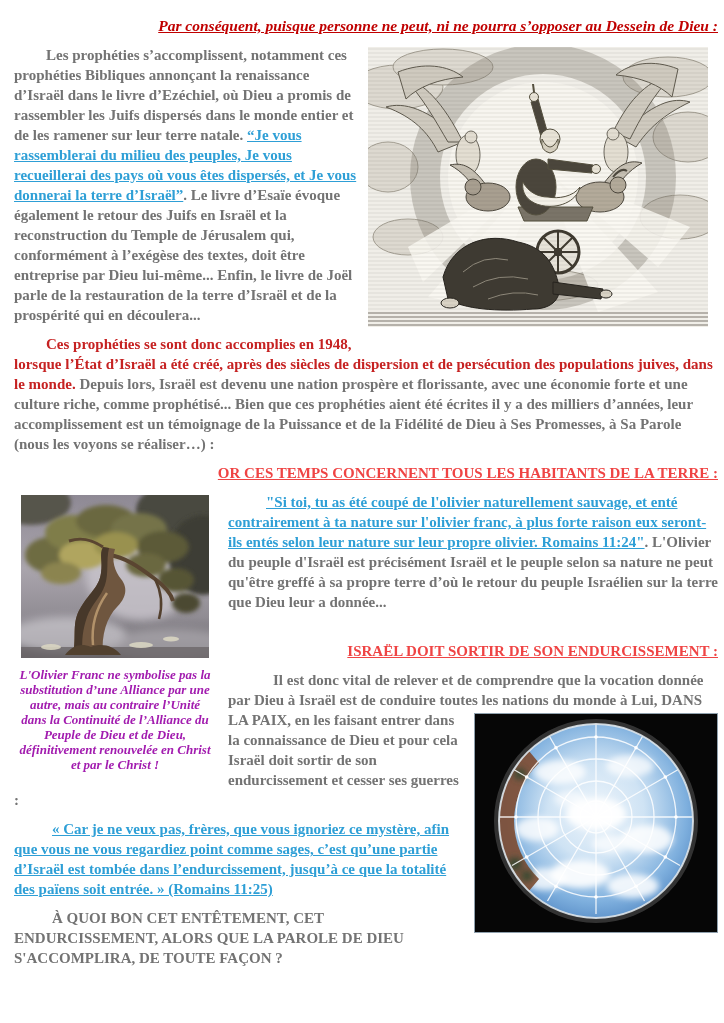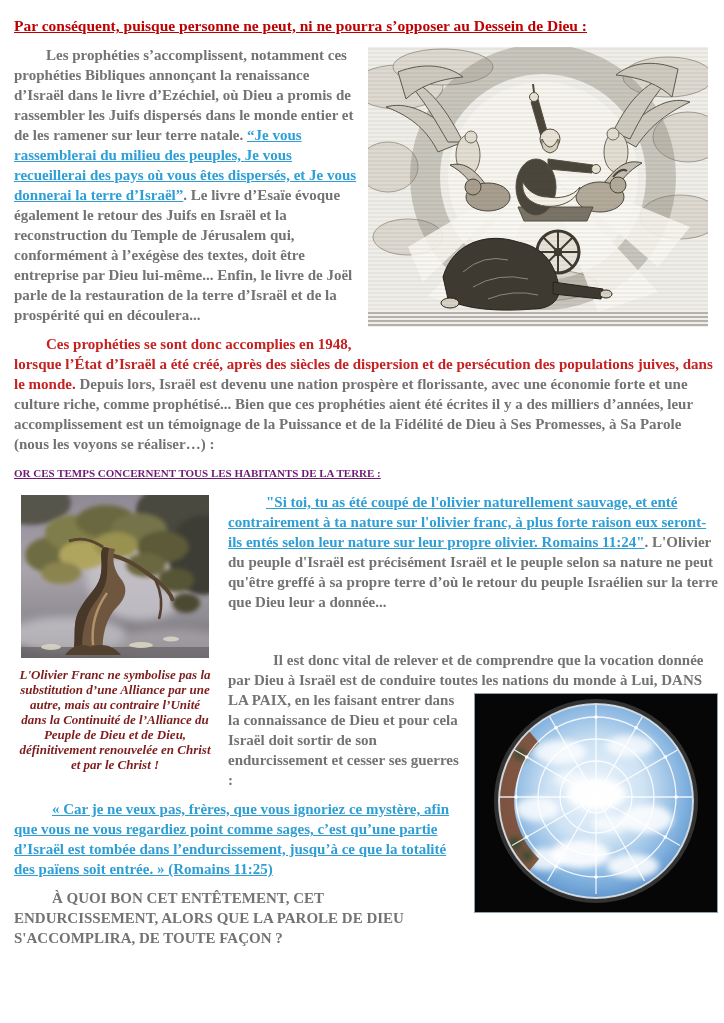--- a/index.html
+++ b/index.html
@@ -1,41 +1,41 @@
 <!DOCTYPE html>
 <html lang="fr"><head>
 <meta charset="utf-8">
 <style>
   html,body{margin:0;padding:0;background:#ffffff;}
   body{width:724px;height:1023px;overflow:hidden;
        font-family:"Liberation Serif","DejaVu Serif",serif;font-weight:700;}
   .page{box-sizing:border-box;width:724px;height:1023px;padding:14px 6px 0 14px;overflow:hidden;}
 
-  .title{color:#C00000;font-size:15.5px;line-height:20px;text-align:left;
-         text-decoration:underline;margin:2px 0 9px 0;}
+  .title{color:#C00000;font-size:15.5px;line-height:20px;text-align:right;
+         text-decoration:underline;margin:2px 0 9px 0;font-style:italic;}
 
   p.para{font-size:15px;line-height:20px;margin:0 0 9px 0;}
   .ind1{text-indent:32px;}
   .ind2{text-indent:38px;}
   .ind3{text-indent:45px;}
   .blue{color:#737373;}
   .cyan{color:#2E9FD6;text-decoration:underline;}
   .red{color:#C62222;}
 
-  .heading-orange{color:#701a75;font-size:11px;line-height:20px;text-align:left;
+  .heading-orange{color:#ef4444;font-size:15px;line-height:20px;text-align:right;
                   margin:3px 0 9px 0;}
   .heading-orange .u{text-decoration:underline;}
 
   .img-engraving{float:right;width:340px;height:280px;margin:2px 10px 12px 8px;}
   .img-engraving svg{display:block;}
 
   .tree-col{float:left;width:198px;margin:3px 14px 4px 2px;}
   .img-tree{width:188px;height:163px;margin:0 auto;}
   .img-tree svg{display:block;}
-  .caption{color:#7f1d1d;font-style:italic;font-size:13px;line-height:15px;
+  .caption{color:#a21caf;font-style:italic;font-size:13px;line-height:15px;
            text-align:center;margin-top:9px;}
 
   .img-globe{float:right;width:242px;height:218px;margin:3px 0 6px 10px;
              border:1px solid #8fa0ad;}
   .img-globe svg{display:block;}
 </style>
 </head>
 <body>
 
 <div class="page">
@@ -184,21 +184,21 @@
             <ellipse cx="120" cy="150" rx="12" ry="3"></ellipse>
           <ellipse cx="150" cy="144" rx="8" ry="2.5"></ellipse>
         </g>
       </svg>
     </div>
     <div class="caption">L'Olivier Franc ne symbolise pas la substitution d’une Alliance par une autre, mais au contraire l’Unité dans la Continuité de l’Alliance du Peuple de Dieu et de Dieu, définitivement renouvelée en Christ et par le Christ !</div>
   </div>
 
   <p class="para ind2"><span class="cyan">"Si toi, tu as été coupé de l'olivier naturellement sauvage, et enté contrairement à ta nature sur l'olivier franc, à plus forte raison eux seront-ils entés selon leur nature sur leur propre olivier. Romains 11:24"</span><span class="blue">. L'Olivier du peuple d'Israël est précisément Israël et le peuple selon sa nature ne peut qu'être greffé à sa propre terre d’où le retour du peuple Israélien sur la terre que Dieu leur a donnée...</span></p>
 
-  <div class="heading-orange"><br></div>
+  <div class="heading-orange"><br><span class="u">ISRAËL DOIT SORTIR DE SON ENDURCISSEMENT :</span></div>
 
   <p class="para ind3"><span class="blue">Il est donc vital de relever et de comprendre que la vocation donnée par Dieu à Israël est de conduire toutes les nations du monde </span><span class="img-globe">
         <svg width="242" height="218" viewBox="0 0 242 218" aria-hidden="true">
       <defs>
         <radialGradient id="sky" cx="0.5" cy="0.45" r="0.62">
           <stop offset="0" stop-color="#eef5fb"></stop>
               <stop offset="0.4" stop-color="#cfe3f4"></stop>
           <stop offset="0.75" stop-color="#7fb0de"></stop>
               <stop offset="1" stop-color="#4c82bf"></stop>
         </radialGradient>

